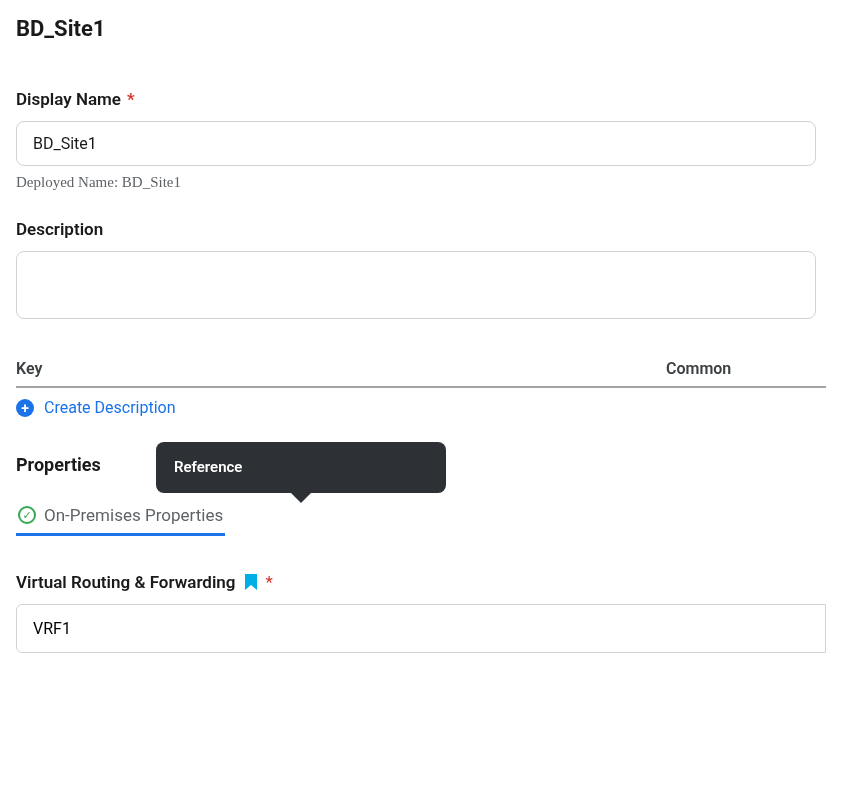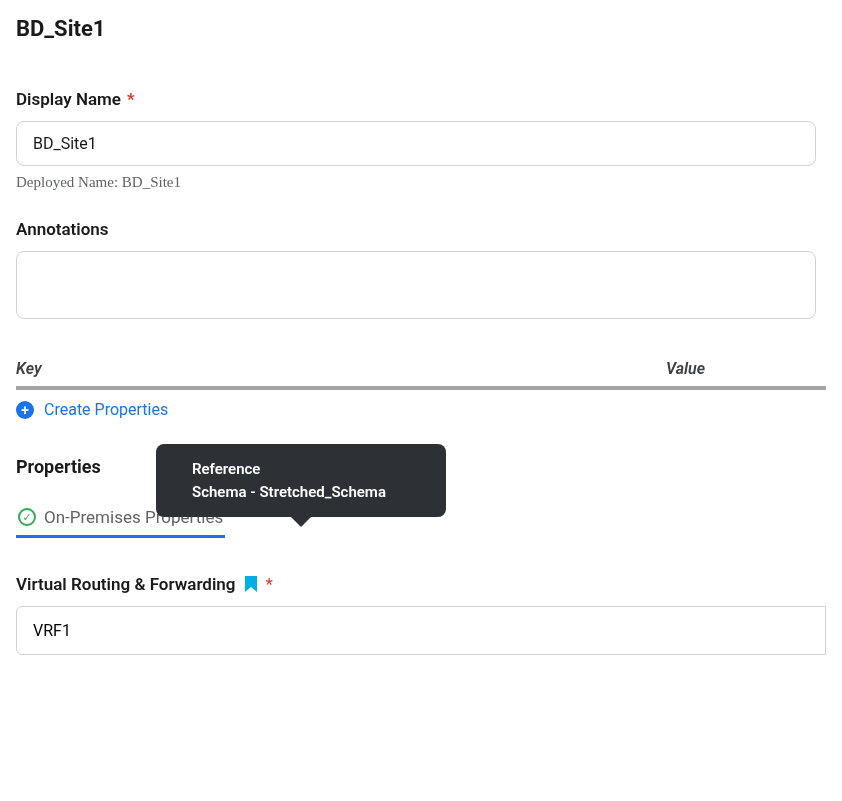--- a/index.html
+++ b/index.html
@@ -67,22 +67,21 @@
       resize: none;
       background: #ffffff;
       font-family: inherit;
     }
     .annotations-block {
       margin-bottom: 36px;
     }
     .annotations-header {
       display: flex;
       padding: 8px 0;
-      border-bottom: 4px solid #a3a3a3;
-      font-style: italic;
+      border-bottom: 2px solid #a3a3a3;
     }
     .annotations-col {
       font-size: 16px;
       font-weight: 600;
       color: #3c4043;
     }
     .annotations-key {
       flex: 0 0 650px;
     }
     .create-link {
@@ -139,21 +138,21 @@
       position: relative;
       margin-top: 36px;
     }
     .tooltip {
       position: absolute;
       top: -130px;
       left: 140px;
       background: #2d3135;
       color: #ffffff;
       border-radius: 8px;
-      padding: 14px 36px;
+      padding: 14px 18px;
       font-size: 15px;
       line-height: 1.5;
       width: 290px;
       z-index: 10;
     }
     .tooltip::after {
       content: "";
       position: absolute;
       bottom: -10px;
       left: 50%;
@@ -208,49 +207,48 @@
       <span class="required-asterisk">*</span>
     </div>
     <input type="text" class="text-input" value="BD_Site1" style="">
     <div class="helper-text">
       <span>Deployed Name: </span><span>BD_Site1</span>
     </div>
   </div>
 
   <div class="field-block">
     <div class="field-label">
-      <span>Annotations</span>
+      <span>Description</span>
     </div>
     <textarea class="textarea-input" style=""></textarea>
   </div>
 
   <div class="annotations-block">
     <div class="annotations-header">
       <div class="annotations-col annotations-key">Key</div>
-      <div class="annotations-col">Value</div>
+      <div class="annotations-col">Common</div>
     </div>
     <div class="create-link">
       <span class="plus-circle">+</span>
-      <span>Create Properties</span>
+      <span>Create Description</span>
     </div>
   </div>
 </div>
 
 <div class="properties-block">
   <h2 class="section-heading">Properties</h2>
 
   <div class="tab-row">
     <span class="check-circle">✓</span>
     <span class="tab-text">On-Premises Properties</span>
   </div>
 
   <div class="tooltip-wrapper">
     <div class="tooltip">
       <div class="tooltip-line">Reference</div>
-      <div class="tooltip-line">Schema - Stretched_Schema</div>
     </div>
 
     <div class="vrf-label-row">
       <span class="vrf-label">Virtual Routing &amp; Forwarding</span>
       <span class="bookmark-icon">
         <svg width="14" height="16" viewBox="0 0 14 16">
           <path d="M1 0 H13 V16 L7 11 L1 16 Z" fill="#00aee6"></path>
         </svg>
       </span>
       <span class="required-asterisk">*</span>

